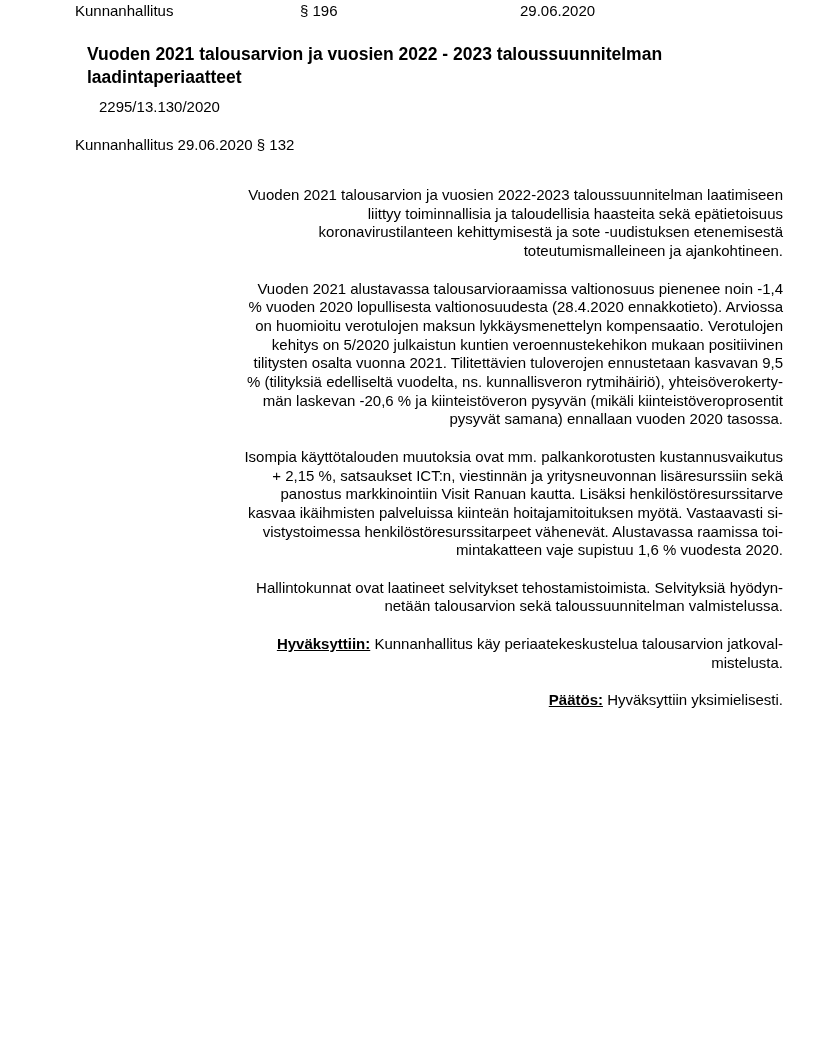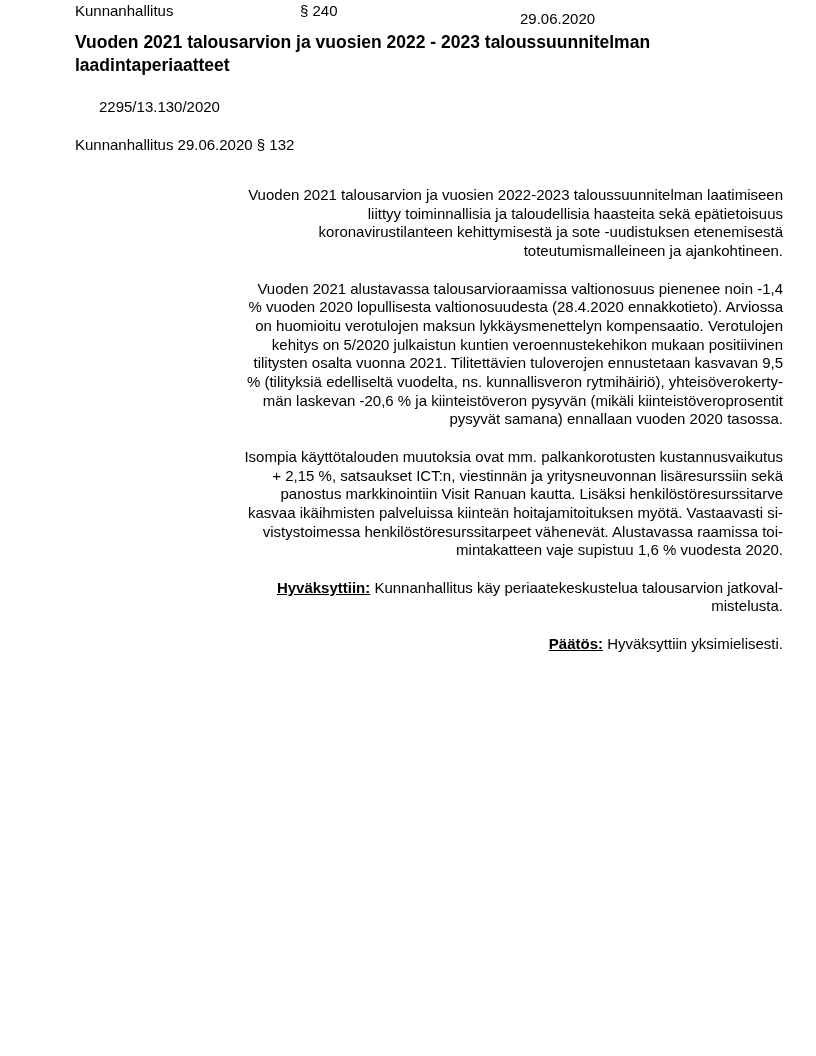--- a/index.html
+++ b/index.html
@@ -18,26 +18,26 @@
   }
   .page-header span {
     position: absolute;
     top: 2px;
     font-size: 15px;
     line-height: 17px;
     white-space: pre;
   }
   .h-left   { left: 75px; }
   .h-center { left: 300px; }
-  .h-right  { left: 520px; margin-top: 8px; }
+  .h-right  { left: 520px; }
   .doc-title {
     position: absolute;
     left: 75px;
     top: 31px;
-    margin: 0;
+    margin: 12px;
     font-size: 17.5px;
     line-height: 23px;
     font-weight: bold;
     white-space: pre;
   }
   .case-number {
     position: absolute;
     left: 75px;
     top: 98px;
     font-size: 15px;
@@ -69,21 +69,21 @@
     text-decoration: underline;
   }
 </style>
 </head>
 <body>
 
 <div class="page">
 
   <div class="page-header">
     <span class="h-left">Kunnanhallitus</span>
-    <span class="h-center">§ 240</span>
+    <span class="h-center">§ 196</span>
     <span class="h-right">29.06.2020</span>
   </div>
 
   <h1 class="doc-title">Vuoden 2021 talousarvion ja vuosien 2022 - 2023 taloussuunnitelman
 laadintaperiaatteet</h1>
 
   <div class="case-number">2295/13.130/2020</div>
 
   <div class="section-heading">Kunnanhallitus 29.06.2020 § 132</div>
 
@@ -103,20 +103,22 @@
 män laskevan -20,6 % ja kiinteistöveron pysyvän (mikäli kiinteistöveroprosentit
 pysyvät samana) ennallaan vuoden 2020 tasossa.</p>
 
     <p>Isompia käyttötalouden muutoksia ovat mm. palkankorotusten kustannusvaikutus
 + 2,15 %, satsaukset ICT:n, viestinnän ja yritysneuvonnan lisäresurssiin sekä
 panostus markkinointiin Visit Ranuan kautta. Lisäksi henkilöstöresurssitarve
 kasvaa ikäihmisten palveluissa kiinteän hoitajamitoituksen myötä. Vastaavasti si-
 vistystoimessa henkilöstöresurssitarpeet vähenevät. Alustavassa raamissa toi-
 mintakatteen vaje supistuu 1,6 % vuodesta 2020.</p>
 
+    <p>Hallintokunnat ovat laatineet selvitykset tehostamistoimista. Selvityksiä hyödyn-
+netään talousarvion sekä taloussuunnitelman valmistelussa.</p>
 
 
     <p><span class="lead-label">Hyväksyttiin:</span><span> Kunnanhallitus käy periaatekeskustelua talousarvion jatkoval-
 mistelusta.</span></p>
 
     <p><span class="lead-label">Päätös:</span><span> Hyväksyttiin yksimielisesti.</span></p>
 
 
   </div>
 

